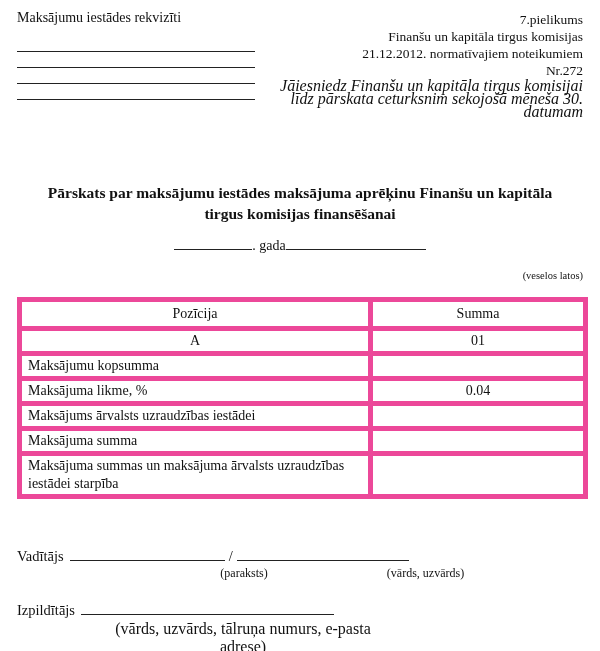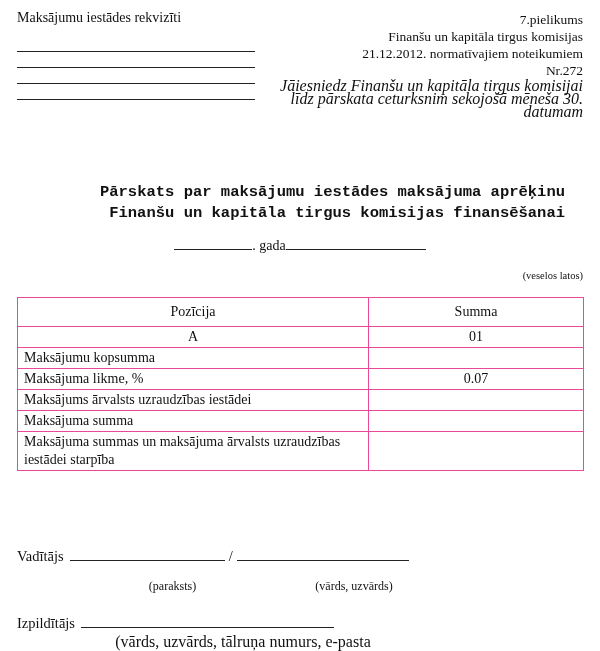--- a/index.html
+++ b/index.html
@@ -17,49 +17,49 @@
   .requisites-label { font-size:14px; }
   .blank-lines { margin-top:10px; }
   .blank-line { border-bottom:1px solid #222; height:16px; width:238px; }
   .header-right { text-align:right; padding-top:3px; }
   .header-right .big-line { font-size:13.5px; line-height:17px; }
   .header-right .small-line { font-size:16px; line-height:13px;font-style:italic; }
 
   
   .doc-title {
     margin:64px auto 0 auto; width:530px;
-    text-align:right; font-weight:bold; font-size:15.5px; line-height:21px;font-family:Liberation Mono, monospace;
+    text-align:center; font-weight:bold; font-size:15.5px; line-height:21px;
   }
   .date-line { text-align:center; margin-top:12px; font-size:14px; white-space:nowrap; }
   .blank { display:inline-block; border-bottom:1px solid #222; height:14px; vertical-align:baseline; }
   .blank.w-year { width:78px; }
   .blank.w-period { width:140px; }
 
   
   .unit-note { text-align:right; font-size:10.5px; margin-top:16px; margin-bottom:16px; }
   table.report {
     width:566px; border-collapse:collapse; table-layout:fixed;
     font-size:14px;
   }
-  table.report th, table.report td { border:1px solid #ec4899; padding:1px 6px; line-height:18px;margin-left:36px; }
+  table.report th, table.report td { border:5px solid #ec4899; padding:1px 6px; line-height:18px;margin-left:36px; }
   table.report th { font-weight:normal; text-align:center; height:29px; vertical-align:middle; }
   col.c-pos { width:351px; }
   col.c-sum { width:215px; }
   td.code-cell { text-align:center; height:19px; }
   td.label-cell { text-align:left; height:21px; }
   td.value-cell { text-align:center; height:21px; }
 
   
   .signatures { position:absolute; left:17px; top:547px; width:566px; }
   .sig-row { white-space:nowrap; font-size:14.5px; }
   .sig-label { display:inline-block; }
   .blank.w-sig1 { width:155px; margin-left:6px; }
   .sig-slash { display:inline-block; margin:0 4px; }
   .blank.w-sig2 { width:172px; }
-  .sig-notes { display:flex; font-size:12px; margin-top:14px; }
+  .sig-notes { display:flex; font-size:12px; margin-top:1px;justify-content:center; }
   .sig-notes .spacer1 { width:78px; }
   .sig-notes .under1 { width:155px; text-align:center; }
   .sig-notes .spacer2 { width:18px; }
   .sig-notes .under2 { width:172px; text-align:center; }
   .sig-row-2 { margin-top:20px; }
   .blank.w-exec { width:253px; margin-left:6px; }
   .exec-notes { display:flex; font-size:16px; margin-top:1px; }
   .exec-notes .spacer3 { width:86px; }
   .exec-notes .under3 { width:280px; text-align:center; }
 </style>
@@ -109,21 +109,21 @@
         <td class="code-cell">01</td>
       </tr>
     </thead>
     <tbody>
       <tr>
         <td class="label-cell">Maksājumu kopsumma</td>
         <td class="value-cell"></td>
       </tr>
       <tr>
         <td class="label-cell">Maksājuma likme, %</td>
-        <td class="value-cell">0.07</td>
+        <td class="value-cell">0.04</td>
       </tr>
       <tr>
         <td class="label-cell">Maksājums ārvalsts uzraudzības iestādei</td>
         <td class="value-cell"></td>
       </tr>
       <tr>
         <td class="label-cell">Maksājuma summa</td>
         <td class="value-cell"></td>
       </tr>
       <tr>

